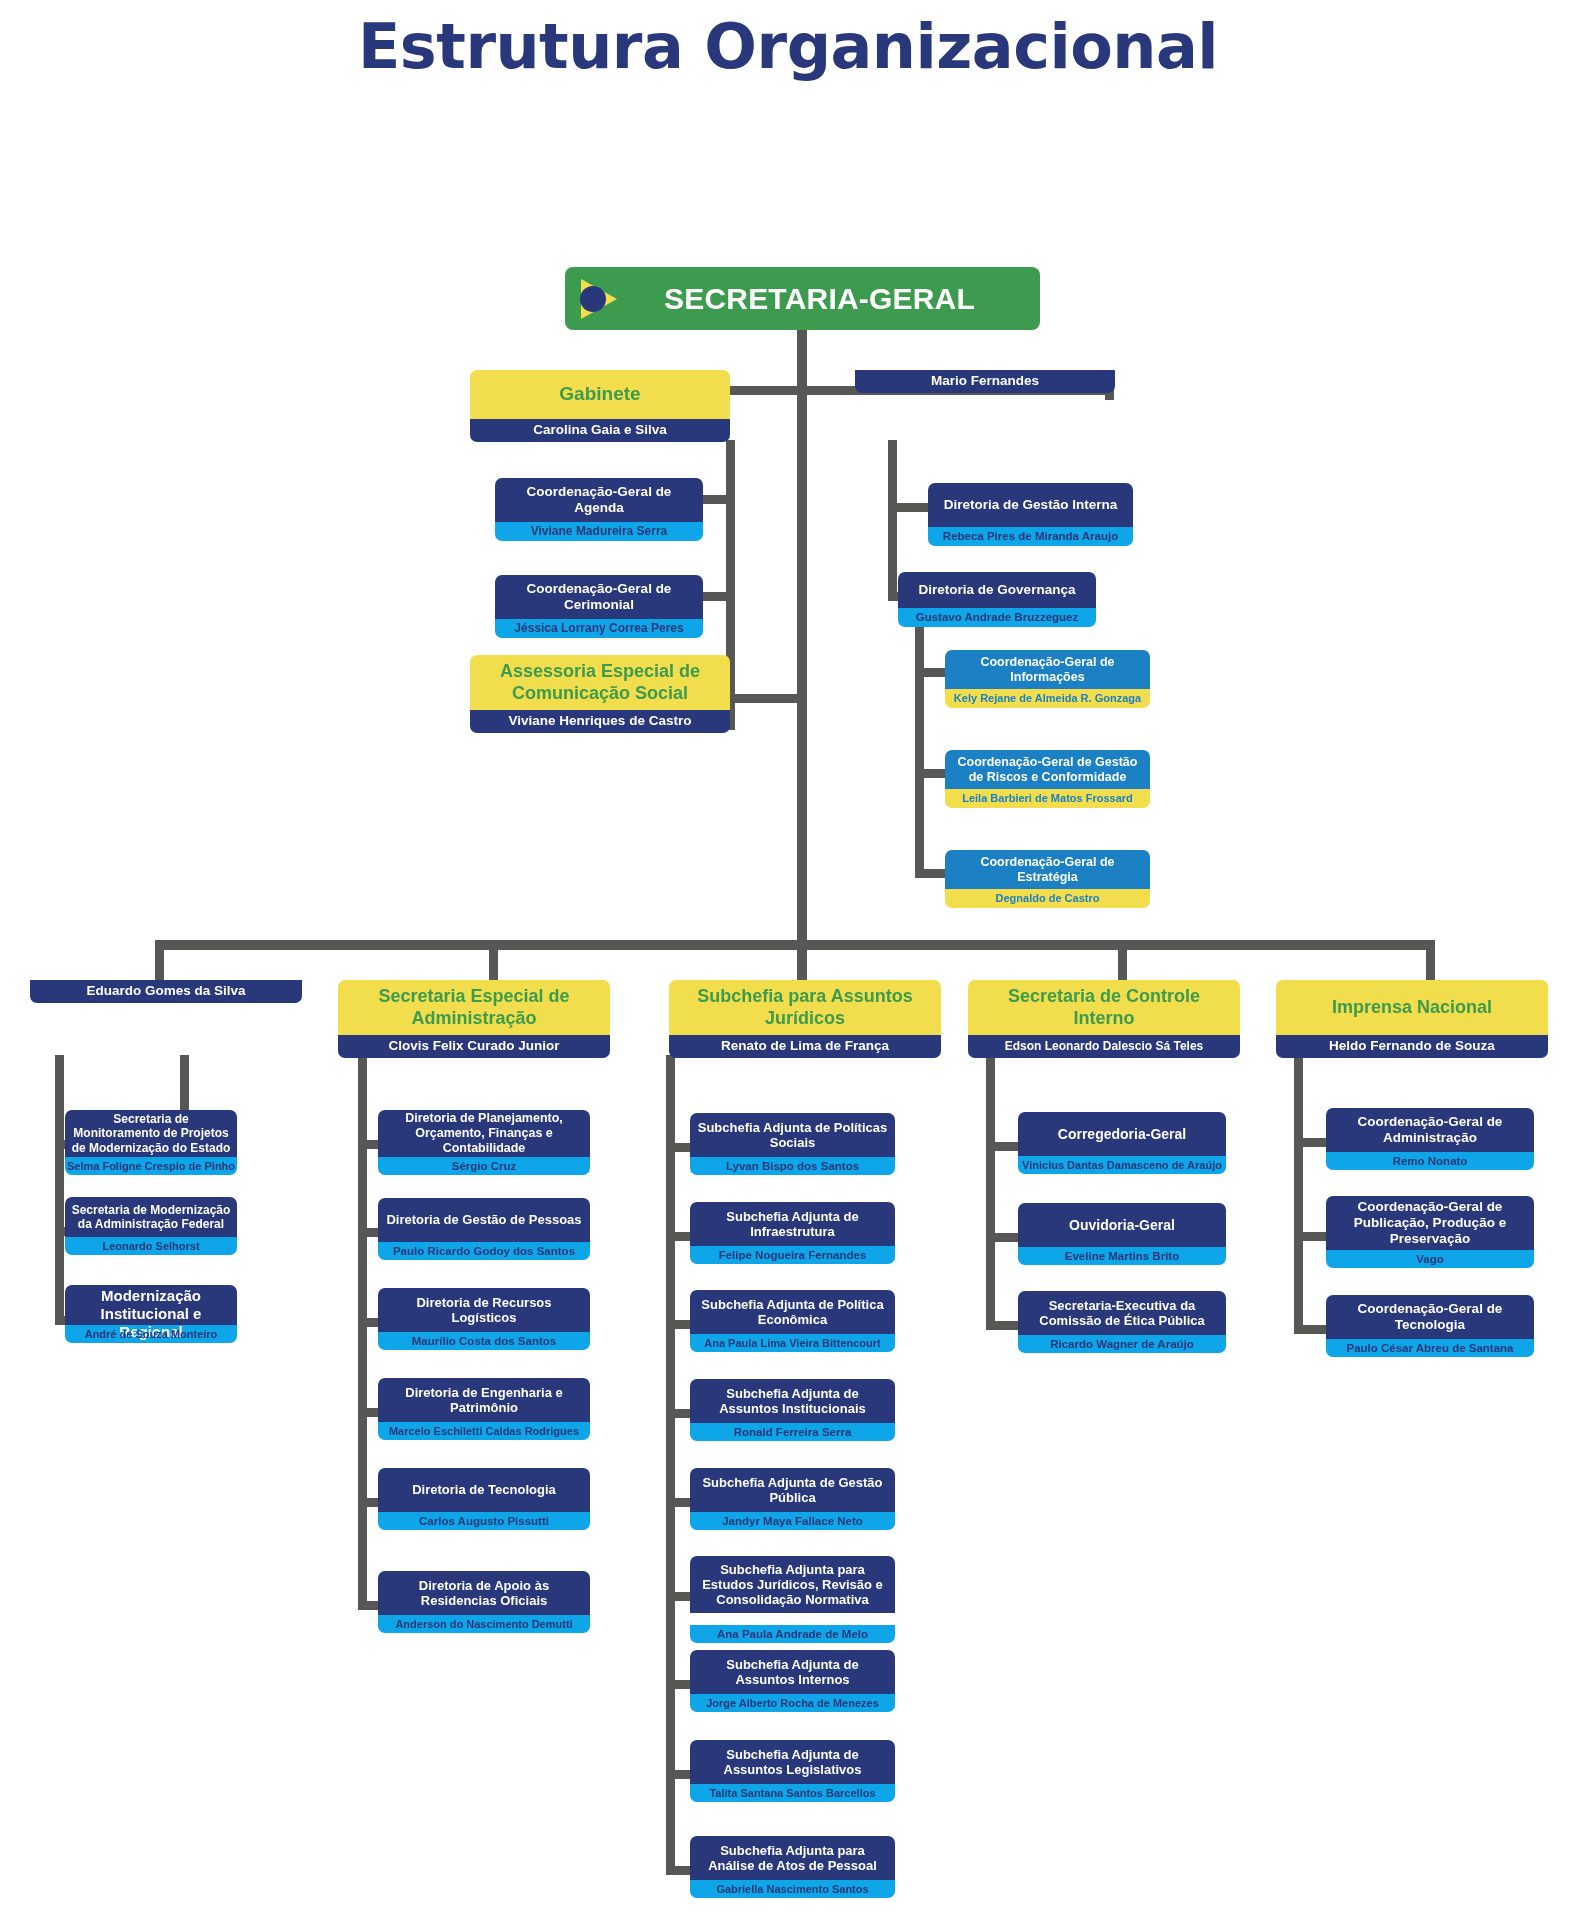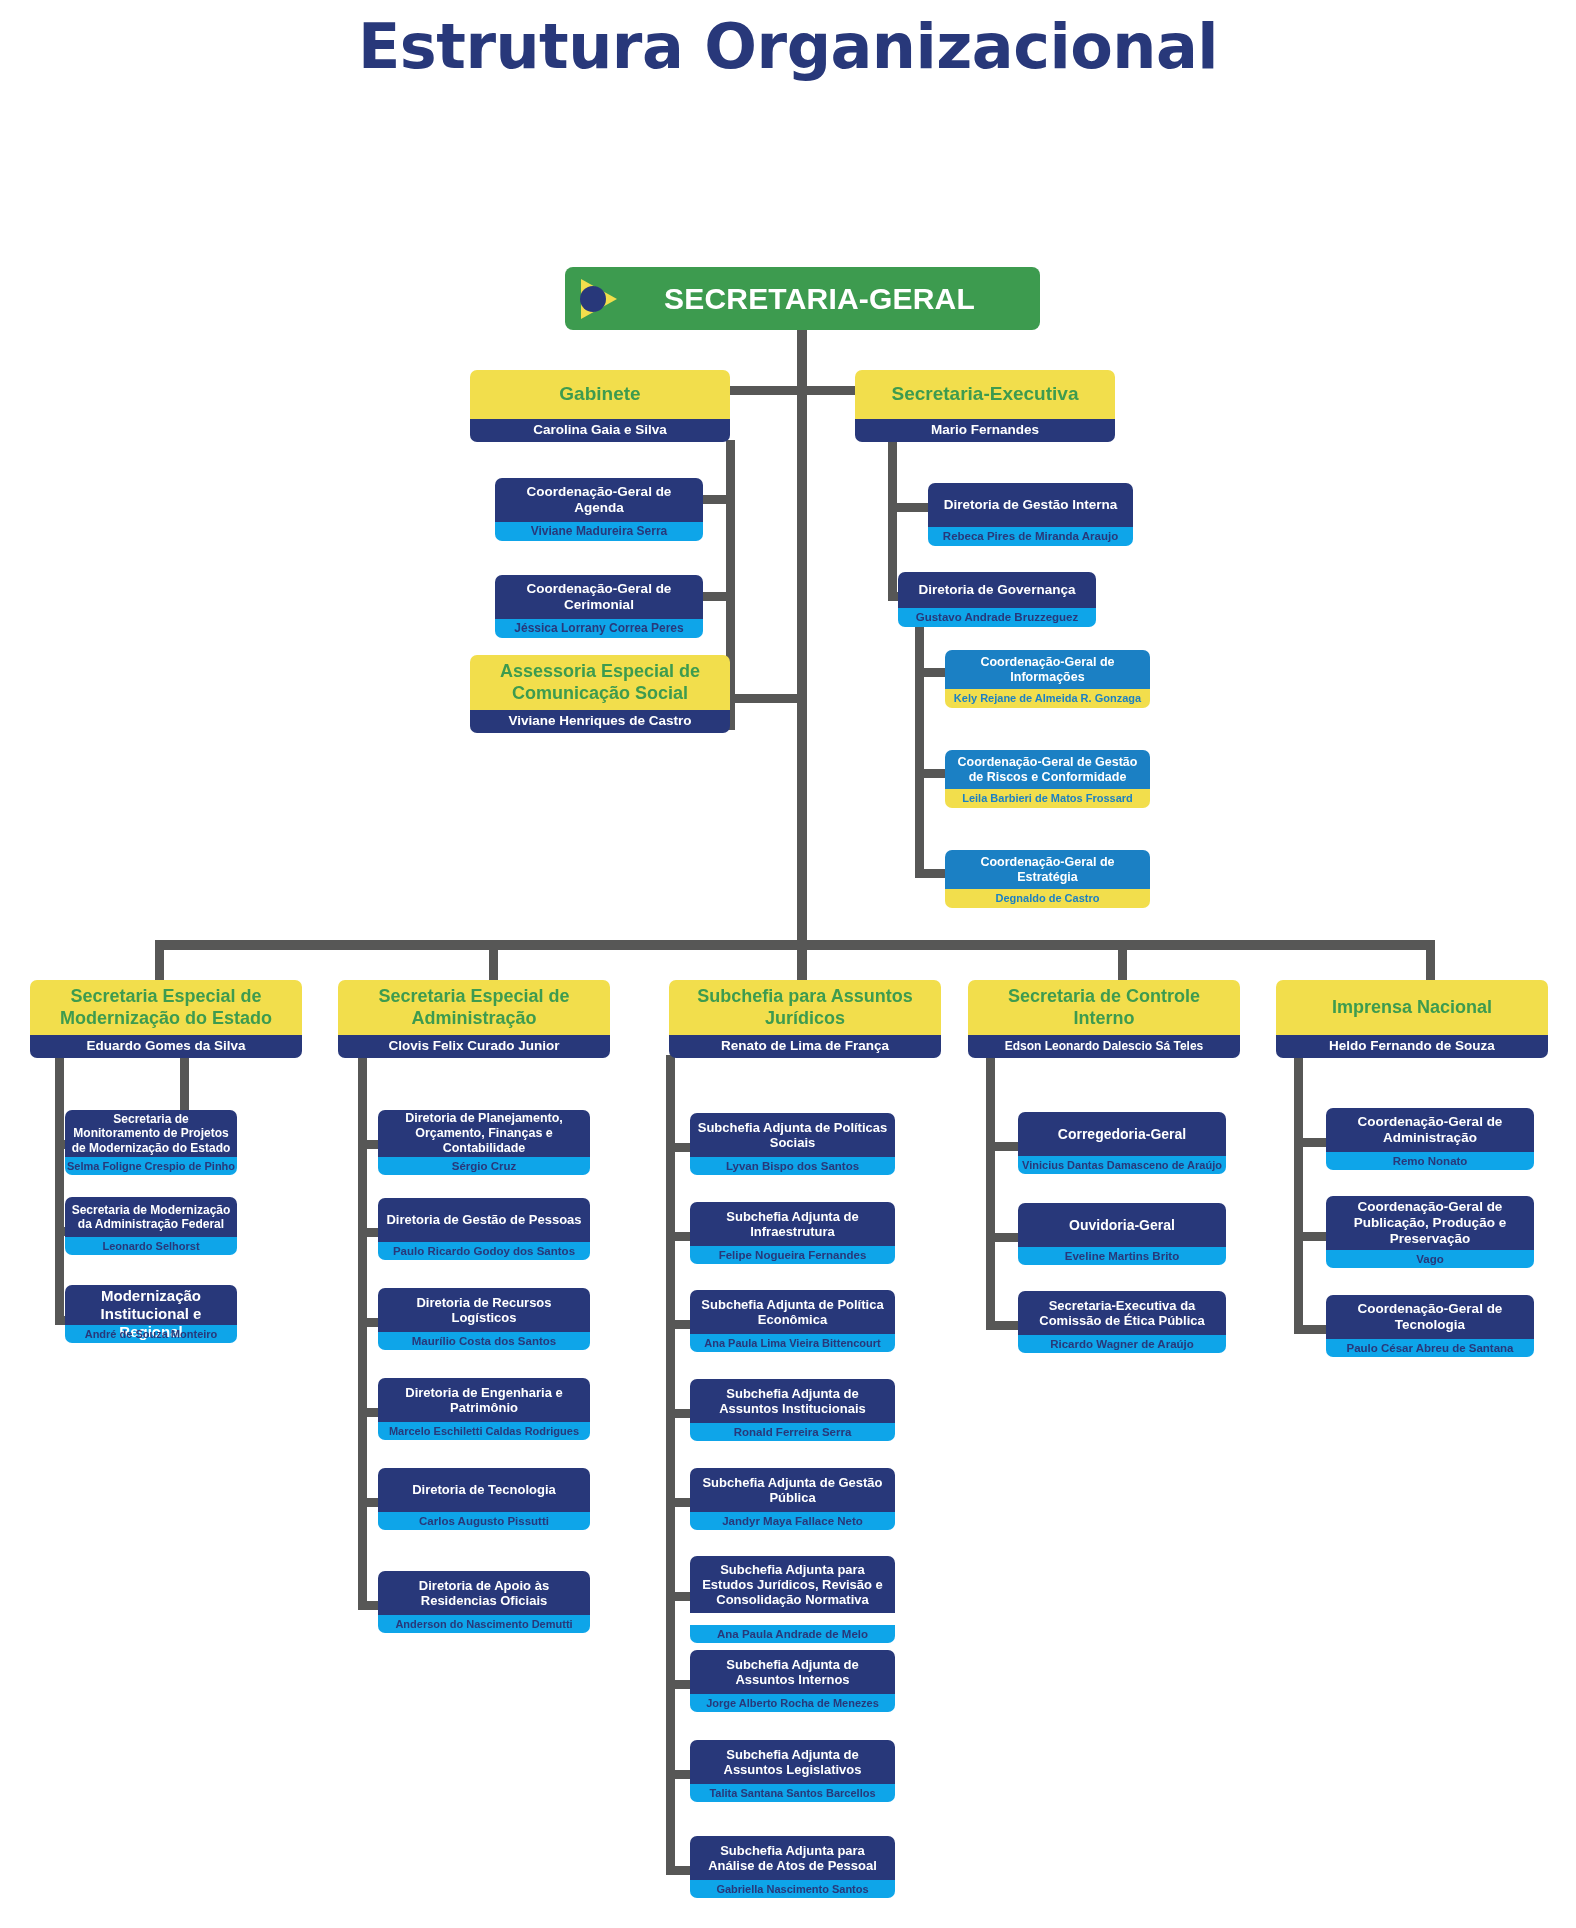--- a/index.html
+++ b/index.html
@@ -154,21 +154,20 @@
     <div class="head" style="height:44px;font-size:13.5px;padding:0 8px;">Coordenação-Geral de Cerimonial</div>
     <div class="foot" style="height:19px;font-size:12px;">Jéssica Lorrany Correa Peres</div>
   </div>
 
   <div class="node n-yellow" style="left:470px;top:655px;width:260px;height:78px;">
     <div class="head" style="height:55px;font-size:18px;padding:0 10px;">Assessoria Especial de Comunicação Social</div>
     <div class="foot" style="height:23px;font-size:13.5px;">Viviane Henriques de Castro</div>
   </div>
 
   <div class="node n-yellow" style="left:855px;top:370px;width:260px;height:72px;">
-    <div class="head" style="height:49px;font-size:19px;">Secretaria-Executiva</div>
     <div class="foot" style="height:23px;font-size:13.5px;">Mario Fernandes</div>
   </div>
 
   <div class="node n-navy" style="left:928px;top:483px;width:205px;height:63px;">
     <div class="head" style="height:44px;font-size:13.5px;padding:0 8px;">Diretoria de Gestão Interna</div>
     <div class="foot" style="height:19px;font-size:11.5px;">Rebeca Pires de Miranda Araujo</div>
   </div>
 
   <div class="node n-navy" style="left:898px;top:572px;width:198px;height:55px;">
     <div class="head" style="height:36px;font-size:13.5px;padding:0 8px;">Diretoria de Governança</div>
@@ -184,21 +183,20 @@
     <div class="head" style="height:39px;font-size:12.5px;padding:0 6px;">Coordenação-Geral de Gestão de Riscos e Conformidade</div>
     <div class="foot" style="height:19px;font-size:11px;">Leila Barbieri de Matos Frossard</div>
   </div>
 
   <div class="node n-blue" style="left:945px;top:850px;width:205px;height:58px;">
     <div class="head" style="height:39px;font-size:12.5px;padding:0 8px;">Coordenação-Geral de Estratégia</div>
     <div class="foot" style="height:19px;font-size:11px;">Degnaldo de Castro</div>
   </div>
 
   <div class="node n-yellow" style="left:30px;top:980px;width:272px;height:78px;">
-    <div class="head" style="height:55px;font-size:18px;padding:0 8px;">Secretaria Especial de Modernização do Estado</div>
     <div class="foot" style="height:23px;font-size:13.5px;">Eduardo Gomes da Silva</div>
   </div>
 
   <div class="node n-navy" style="left:65px;top:1110px;width:172px;height:65px;">
     <div class="head" style="height:47px;font-size:12px;padding:0 5px;">Secretaria de Monitoramento de Projetos de Modernização do Estado</div>
     <div class="foot" style="height:18px;font-size:11px;">Selma Foligne Crespio de Pinho</div>
   </div>
 
   <div class="node n-navy" style="left:65px;top:1197px;width:172px;height:58px;">
     <div class="head" style="height:40px;font-size:12px;padding:0 5px;">Secretaria de Modernização da Administração Federal</div>

